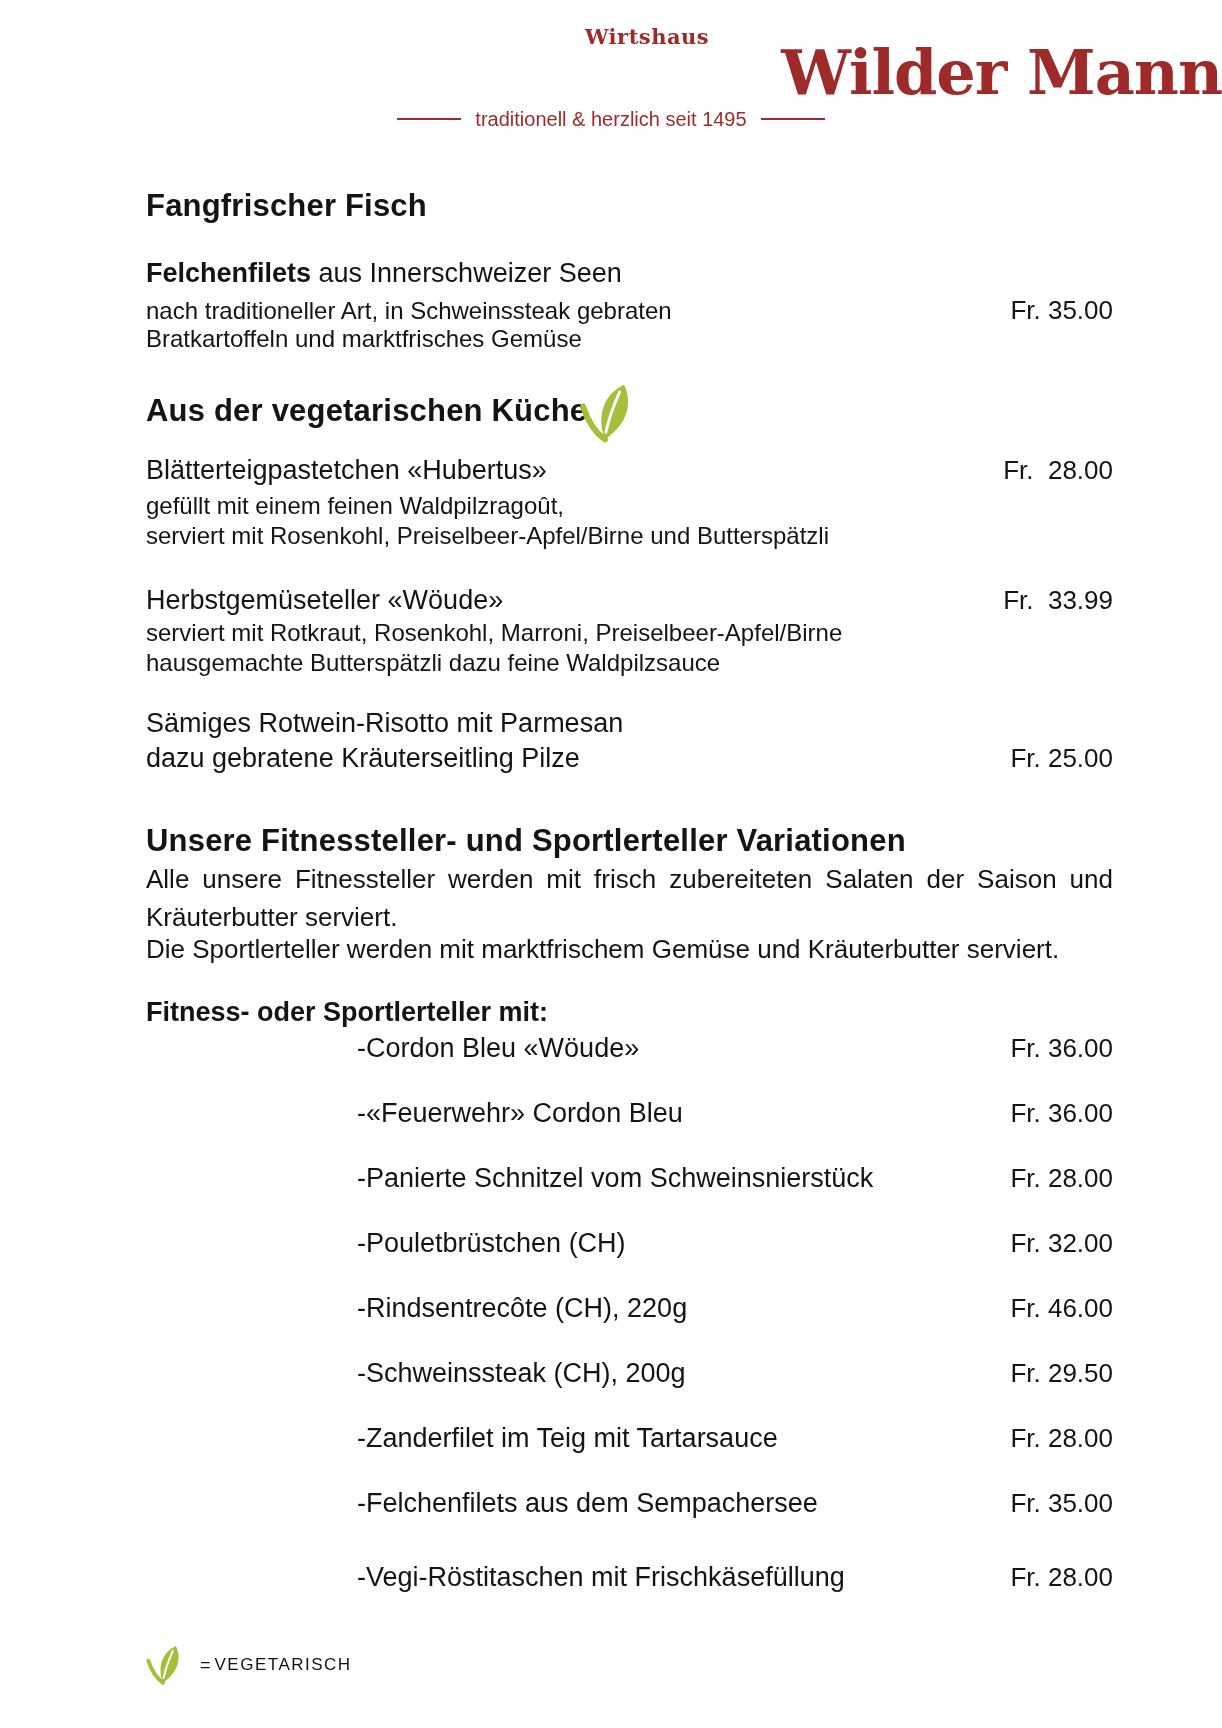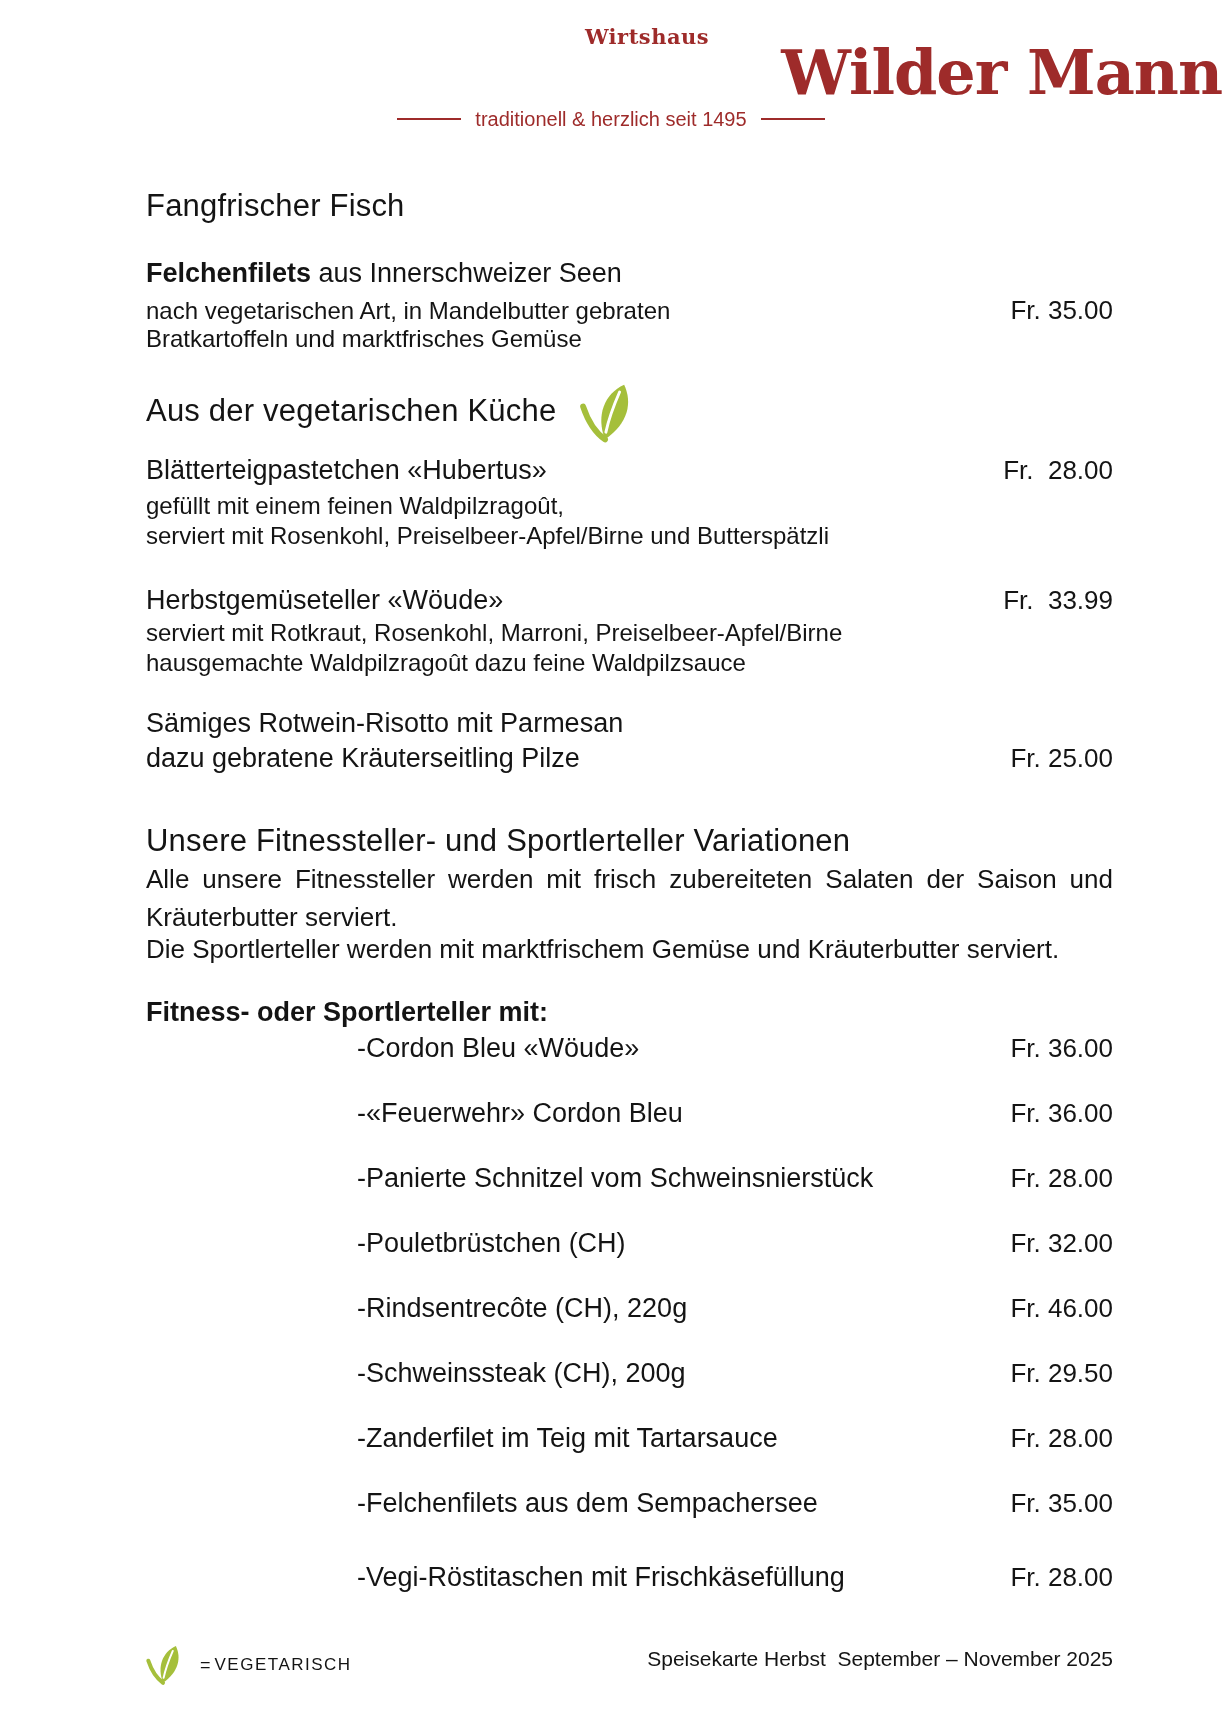--- a/index.html
+++ b/index.html
@@ -3,21 +3,21 @@
 <meta charset="utf-8">
 <style>
   html,body{margin:0;padding:0;background:#e8e8e8;}
   .page{
     position:relative;width:1222px;height:1728px;background:#ffffff;
     font-family:"Liberation Sans",sans-serif;color:#141414;
     margin:0 auto;overflow:hidden;
   }
   .ln{position:absolute;left:146px;right:109px;}
   .row{display:flex;justify-content:space-between;align-items:baseline;}
-  .h{font-weight:normal;font-size:31px;line-height:37px;letter-spacing:.2px;white-space:nowrap;}
+  .h{font-weight:bold;font-size:31px;line-height:37px;letter-spacing:.2px;white-space:nowrap;}
   .name{font-size:27px;line-height:32px;white-space:nowrap;}
   .desc{font-size:24px;line-height:29px;white-space:nowrap;}
   .intro{font-size:26px;line-height:31px;}
   .intro.justify-force{text-align:justify;text-align-last:justify;}
   .nowrap{white-space:nowrap;}
   .price{font-size:26px;line-height:31px;white-space:pre;}
   .bold{font-weight:bold;}
   
   .logo{position:absolute;left:0;right:0;top:26px;text-align:center;color:#9e2b2a;}
   .logo .overline{
@@ -67,21 +67,21 @@
       <span class="rule"></span>
       <span>traditionell &amp; herzlich seit 1495</span>
       <span class="rule"></span>
     </div>
   </header>
 
   <div class="ln h" style="top:187px">Fangfrischer Fisch</div>
 
   <div class="ln name" style="top:257px"><span class="bold">Felchenfilets</span><span> aus Innerschweizer Seen</span></div>
   <div class="ln row" style="top:295px">
-    <span class="desc">nach vegetarischen Art, in Mandelbutter gebraten</span>
+    <span class="desc">nach traditioneller Art, in Schweinssteak gebraten</span>
     <span class="price">Fr. 35.00</span>
   </div>
   <div class="ln desc" style="top:324px">Bratkartoffeln und marktfrisches Gemüse</div>
 
   <div class="ln h" style="top:392px">Aus der vegetarischen Küche</div>
   <svg class="leaf-h" viewBox="0 0 62 68">
       <use href="#vleaf"></use>
     </svg>
 
   <div class="ln row" style="top:454px">
@@ -89,21 +89,21 @@
     <span class="price">Fr.  28.00</span>
   </div>
   <div class="ln desc" style="top:491px">gefüllt mit einem feinen Waldpilzragoût,</div>
   <div class="ln desc" style="top:521px">serviert mit Rosenkohl, Preiselbeer-Apfel/Birne und Butterspätzli</div>
 
   <div class="ln row" style="top:584px">
     <span class="name">Herbstgemüseteller «Wöude»</span>
     <span class="price">Fr.  33.99</span>
   </div>
   <div class="ln desc" style="top:618px">serviert mit Rotkraut, Rosenkohl, Marroni, Preiselbeer-Apfel/Birne</div>
-  <div class="ln desc" style="top:648px">hausgemachte Waldpilzragoût dazu feine Waldpilzsauce</div>
+  <div class="ln desc" style="top:648px">hausgemachte Butterspätzli dazu feine Waldpilzsauce</div>
 
   <div class="ln name" style="top:707px">Sämiges Rotwein-Risotto mit Parmesan</div>
   <div class="ln row" style="top:742px">
     <span class="name">dazu gebratene Kräuterseitling Pilze</span>
     <span class="price">Fr. 25.00</span>
   </div>
 
   <div class="ln h" style="top:822px">Unsere Fitnessteller- und Sportlerteller Variationen</div>
   <div class="ln intro justify-force" style="top:864px">Alle unsere Fitnessteller werden mit frisch zubereiteten Salaten der Saison und</div>
   <div class="ln intro" style="top:902px">Kräuterbutter serviert.</div>
@@ -177,21 +177,20 @@
     </div>
 
     <div class="ln row f-item" style="top: 1032px;">
       <span class="leftpart">
         <span class="dash">-</span>
         <span class="label">Cordon Bleu «Wöude»</span>
       </span>
       <span class="price">Fr. 36.00</span>
     </div>
 
-  <div class="edition">Speisekarte Herbst  September – November 2025</div>
 
   <div class="legend">
     <svg class="leaf-f" viewBox="0 0 62 68">
         <use href="#vleaf"></use>
       </svg>
     <span class="eq">=</span>
     <span class="lbl">VEGETARISCH</span>
   </div>
 
 </div>

